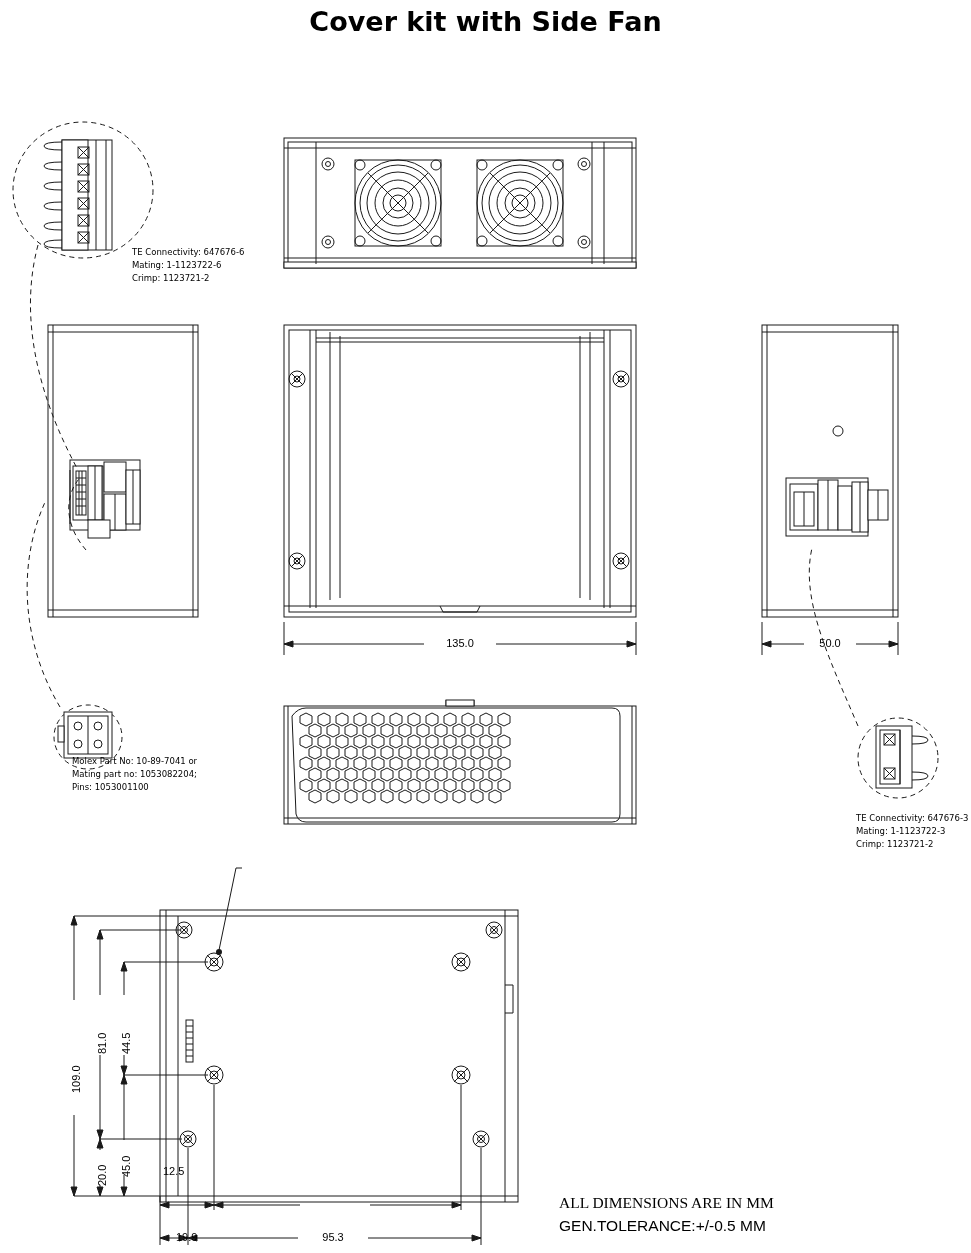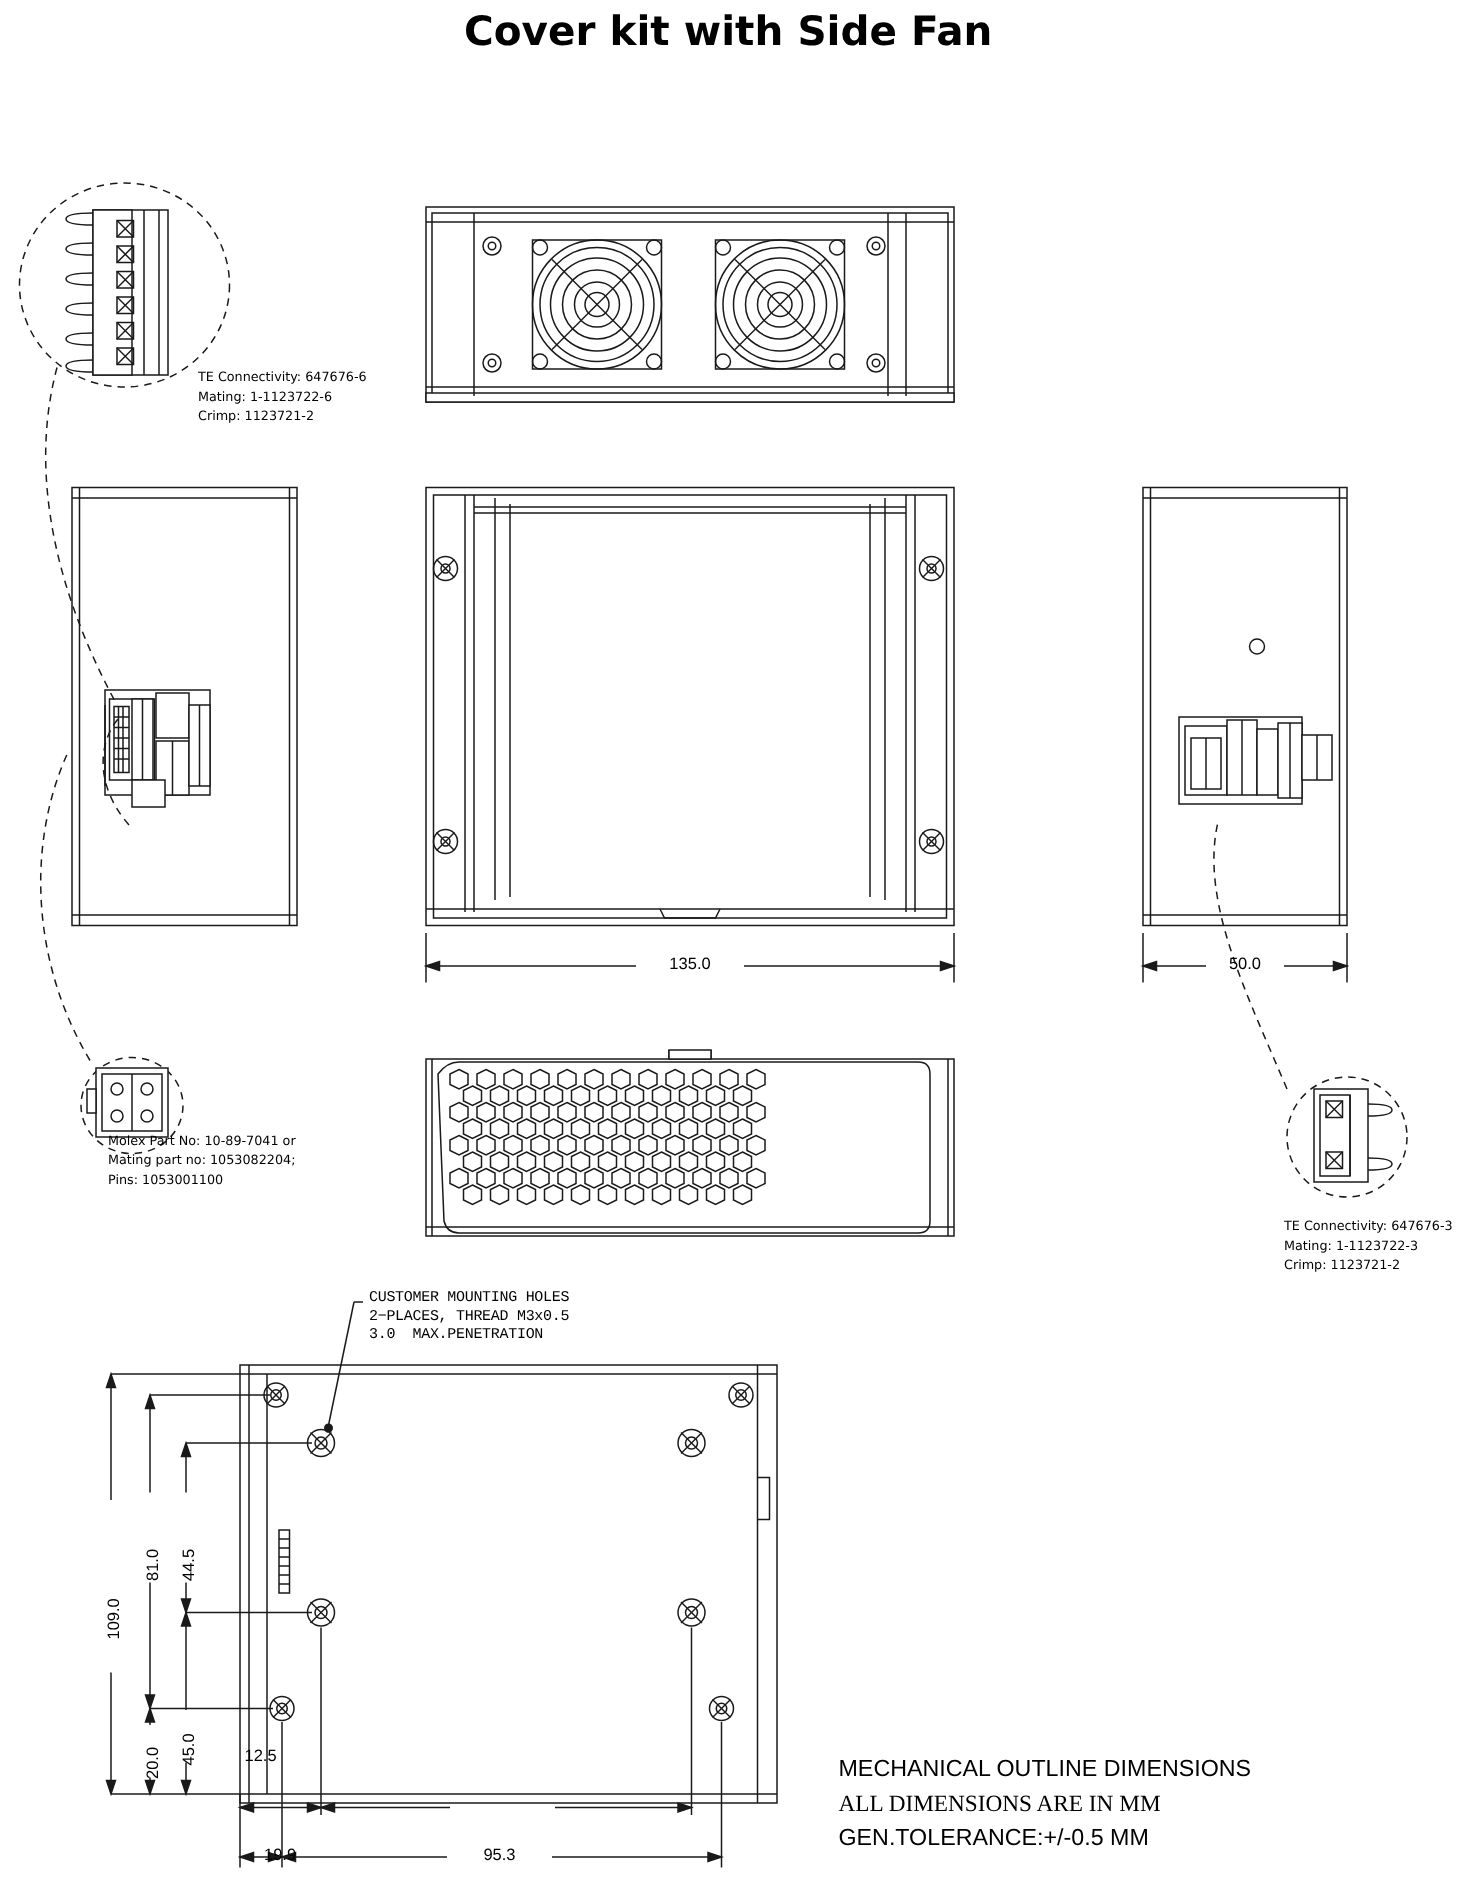--- a/index.html
+++ b/index.html
@@ -536,23 +536,20 @@
 Crimp: 1123721-2</div>
 
   <div class="abs note" style="left:58px; top:755px;margin-left:14px;">Molex Part No: 10-89-7041 or
 Mating part no: 1053082204;
 Pins: 1053001100</div>
 
   <div class="abs note" style="left:856px; top:812px;">TE Connectivity: 647676-3
 Mating: 1-1123722-3
 Crimp: 1123721-2</div>
 
-  <div class="abs calloutText" style="left:246px; top:860px;">CUSTOMER MOUNTING HOLES
-2−PLACES, THREAD M3x0.5
-3.0  MAX.PENETRATION</div>
 
   <div class="abs dimtext" style="left:424px; top:637px; width:72px; text-align:center;">135.0</div>
 
   <div class="abs dimtext" style="left:804px; top:637px; width:52px; text-align:center;">50.0</div>
 
   <div class="abs dimtext vert" style="left:70px; top:1093px;">109.0</div>
 
   <div class="abs dimtext vert" style="left:96px; top:1054px;">81.0</div>
 
   <div class="abs dimtext vert" style="left:120px; top:1054px;">44.5</div>
@@ -562,17 +559,16 @@
   <div class="abs dimtext vert" style="left:120px; top:1177px;">45.0</div>
 
   <div class="abs dimtext" style="left:163px; top:1165px;">12.5</div>
 
   <div class="abs dimtext" style="left:300px; top:1270px; width:70px; text-align:center;">110.0</div>
 
   <div class="abs dimtext" style="left:176px; top:1231px;">19.9</div>
 
   <div class="abs dimtext" style="left:298px; top:1231px; width:70px; text-align:center;">95.3</div>
 
-  <div class="abs footer" style="left:559px; top:1168px;">MECHANICAL OUTLINE DIMENSIONS</div>
   <div class="abs footer" style="left:559px; top:1191px;font-family:Liberation Serif, serif;">ALL DIMENSIONS ARE IN MM</div>
   <div class="abs footer" style="left:559px; top:1214px;">GEN.TOLERANCE:+/-0.5 MM</div>
 
 </div>
 
 </body></html>

